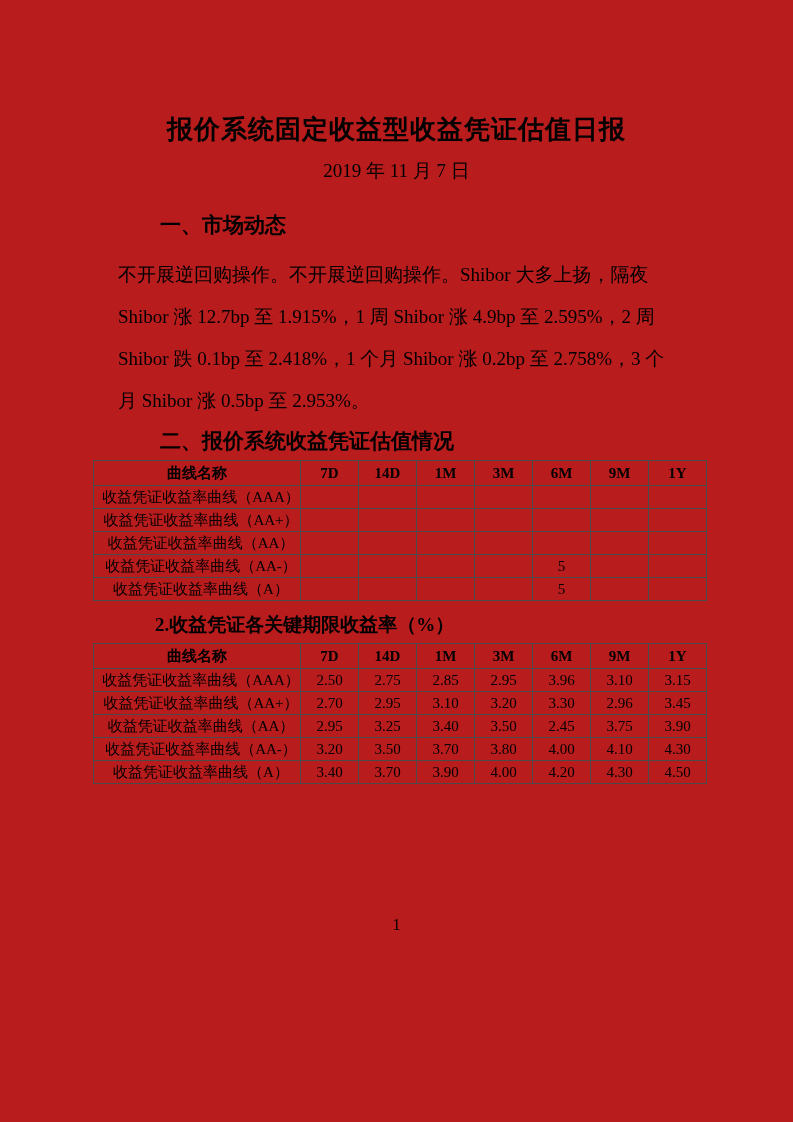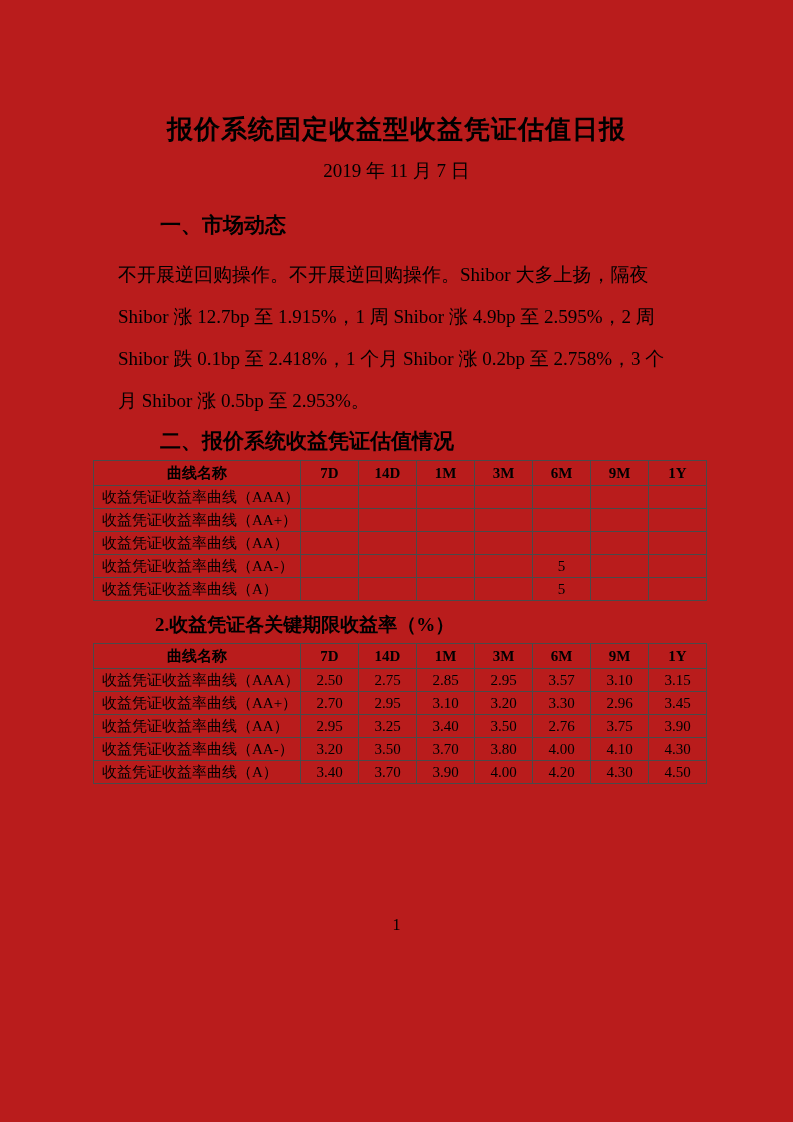--- a/index.html
+++ b/index.html
@@ -73,21 +73,21 @@
     text-align: center;
     padding: 0;
     overflow: hidden;
     white-space: nowrap;
   }
   table.data thead th {
     height: 25px;
     font-weight: bold;
   }
   table.data td.name {
-    text-align: left;
+    text-align: center;
     padding-left: 8px;
   }
   col.c-name { width: 207px; }
   col.c-val  { width: 58px; }
 
   .page-number {
     margin-top: 131px;
     text-align: center;
     font-size: 16px;
     line-height: 20px;
@@ -215,41 +215,41 @@
         <th>1Y</th>
       </tr>
     </thead>
     <tbody>
       <tr>
         <td class="name">收益凭证收益率曲线（AAA）</td>
         <td>2.50</td>
         <td>2.75</td>
         <td>2.85</td>
         <td>2.95</td>
-        <td>3.57</td>
+        <td>3.96</td>
         <td>3.10</td>
         <td>3.15</td>
       </tr>
       <tr>
         <td class="name">收益凭证收益率曲线（AA+）</td>
         <td>2.70</td>
         <td>2.95</td>
         <td>3.10</td>
         <td>3.20</td>
         <td>3.30</td>
         <td>2.96</td>
         <td>3.45</td>
       </tr>
       <tr>
         <td class="name">收益凭证收益率曲线（AA）</td>
         <td>2.95</td>
         <td>3.25</td>
         <td>3.40</td>
         <td>3.50</td>
-        <td>2.76</td>
+        <td>2.45</td>
         <td>3.75</td>
         <td>3.90</td>
       </tr>
       <tr>
         <td class="name">收益凭证收益率曲线（AA-）</td>
         <td>3.20</td>
         <td>3.50</td>
         <td>3.70</td>
         <td>3.80</td>
         <td>4.00</td>

